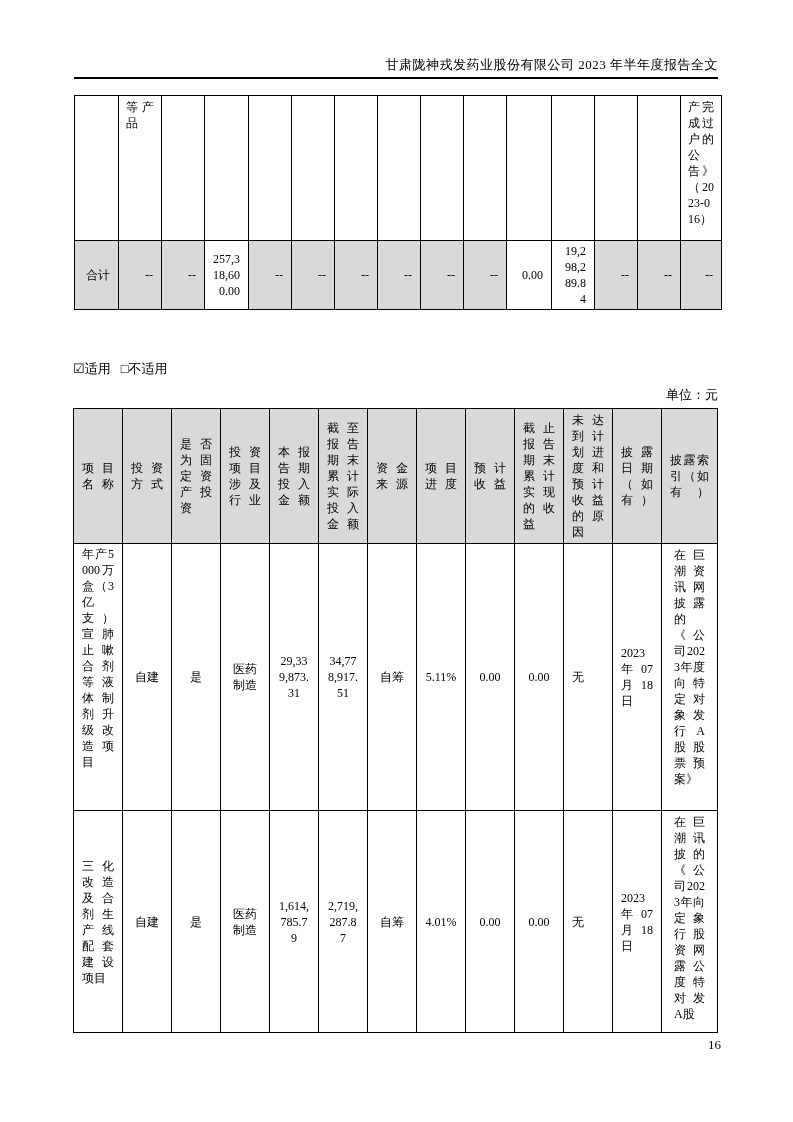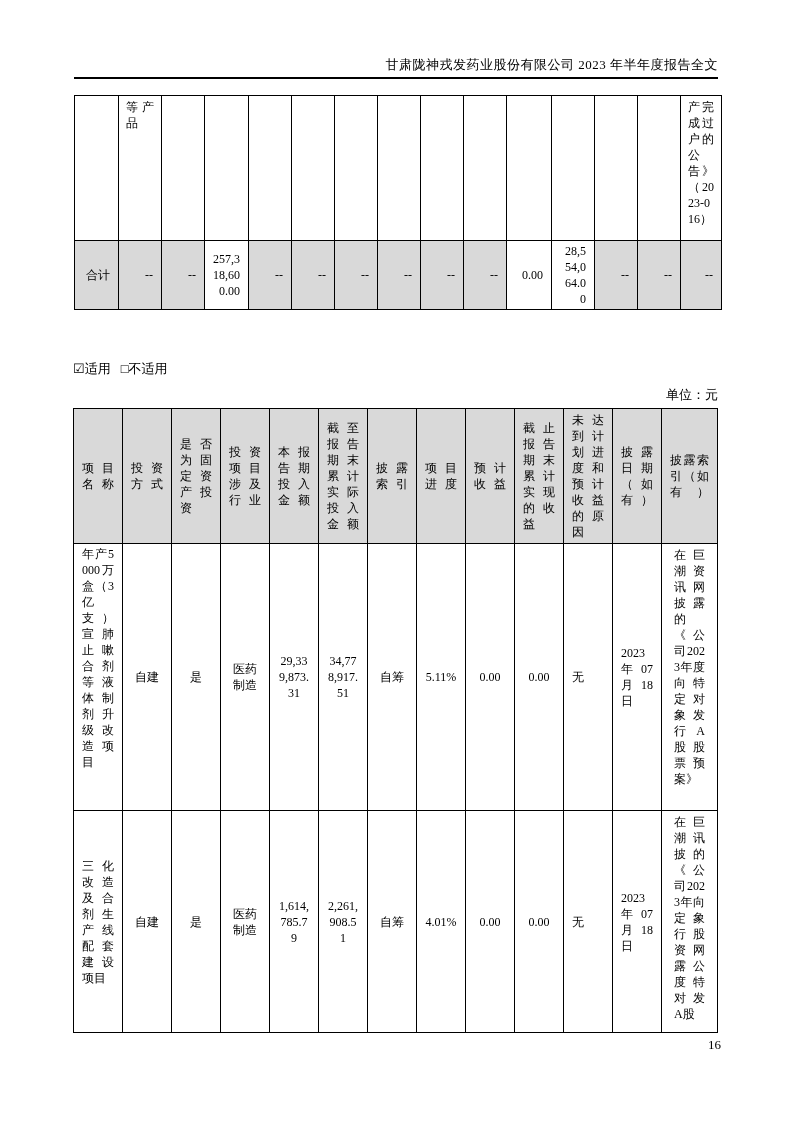--- a/index.html
+++ b/index.html
@@ -123,21 +123,21 @@
       <td>--</td>
       <td>--</td>
       <td>257,318,600.00</td>
       <td>--</td>
       <td>--</td>
       <td>--</td>
       <td>--</td>
       <td>--</td>
       <td>--</td>
       <td>0.00</td>
-      <td>28,554,064.00</td>
+      <td>19,298,289.84</td>
       <td>--</td>
       <td>--</td>
       <td>--</td>
     </tr>
   </tbody>
     </table>
 
 
   <div class="applicable-line">
     <span>☑适用</span><span>□不适用</span>
@@ -162,21 +162,21 @@
       <col style="width:56px">
     </colgroup>
     <tbody>
         <tr class="hdr">
       <th>项目名称</th>
       <th>投资方式</th>
       <th>是否为固定资产投资</th>
       <th>投资项目涉及行业</th>
       <th>本报告期投入金额</th>
       <th>截至报告期末累计实际投入金额</th>
-      <th>披露索引</th>
+      <th>资金来源</th>
       <th>项目进度</th>
       <th>预计收益</th>
       <th>截止报告期末累计实现的收益</th>
       <th>未达到计划进度和预计收益的原因</th>
       <th>披露日期（如有）</th>
       <th>披露索引（如有）</th>
     </tr>
     <tr class="body r1">
       <td>年产5000万盒（3亿支）宣肺止嗽合剂等液体制剂升级改造项目</td>
       <td>自建</td>
@@ -191,21 +191,21 @@
       <td>无</td>
       <td>2023 年 07 月 18 日</td>
       <td>在巨潮资讯网披露的《公司2023年度向特定对象发行A股股票预案》</td>
     </tr>
     <tr class="body r2">
       <td>三化改造及合剂生产线配套建设项目</td>
       <td>自建</td>
       <td>是</td>
       <td>医药制造</td>
       <td>1,614,785.79</td>
-      <td>2,261,908.51</td>
+      <td>2,719,287.87</td>
       <td>自筹</td>
       <td>4.01%</td>
       <td>0.00</td>
       <td>0.00</td>
       <td>无</td>
       <td>2023 年 07 月 18 日</td>
       <td>在巨潮讯披的《公司2023年向定象行股资网露公度特对发A股</td>
     </tr>
   </tbody>
     </table>

